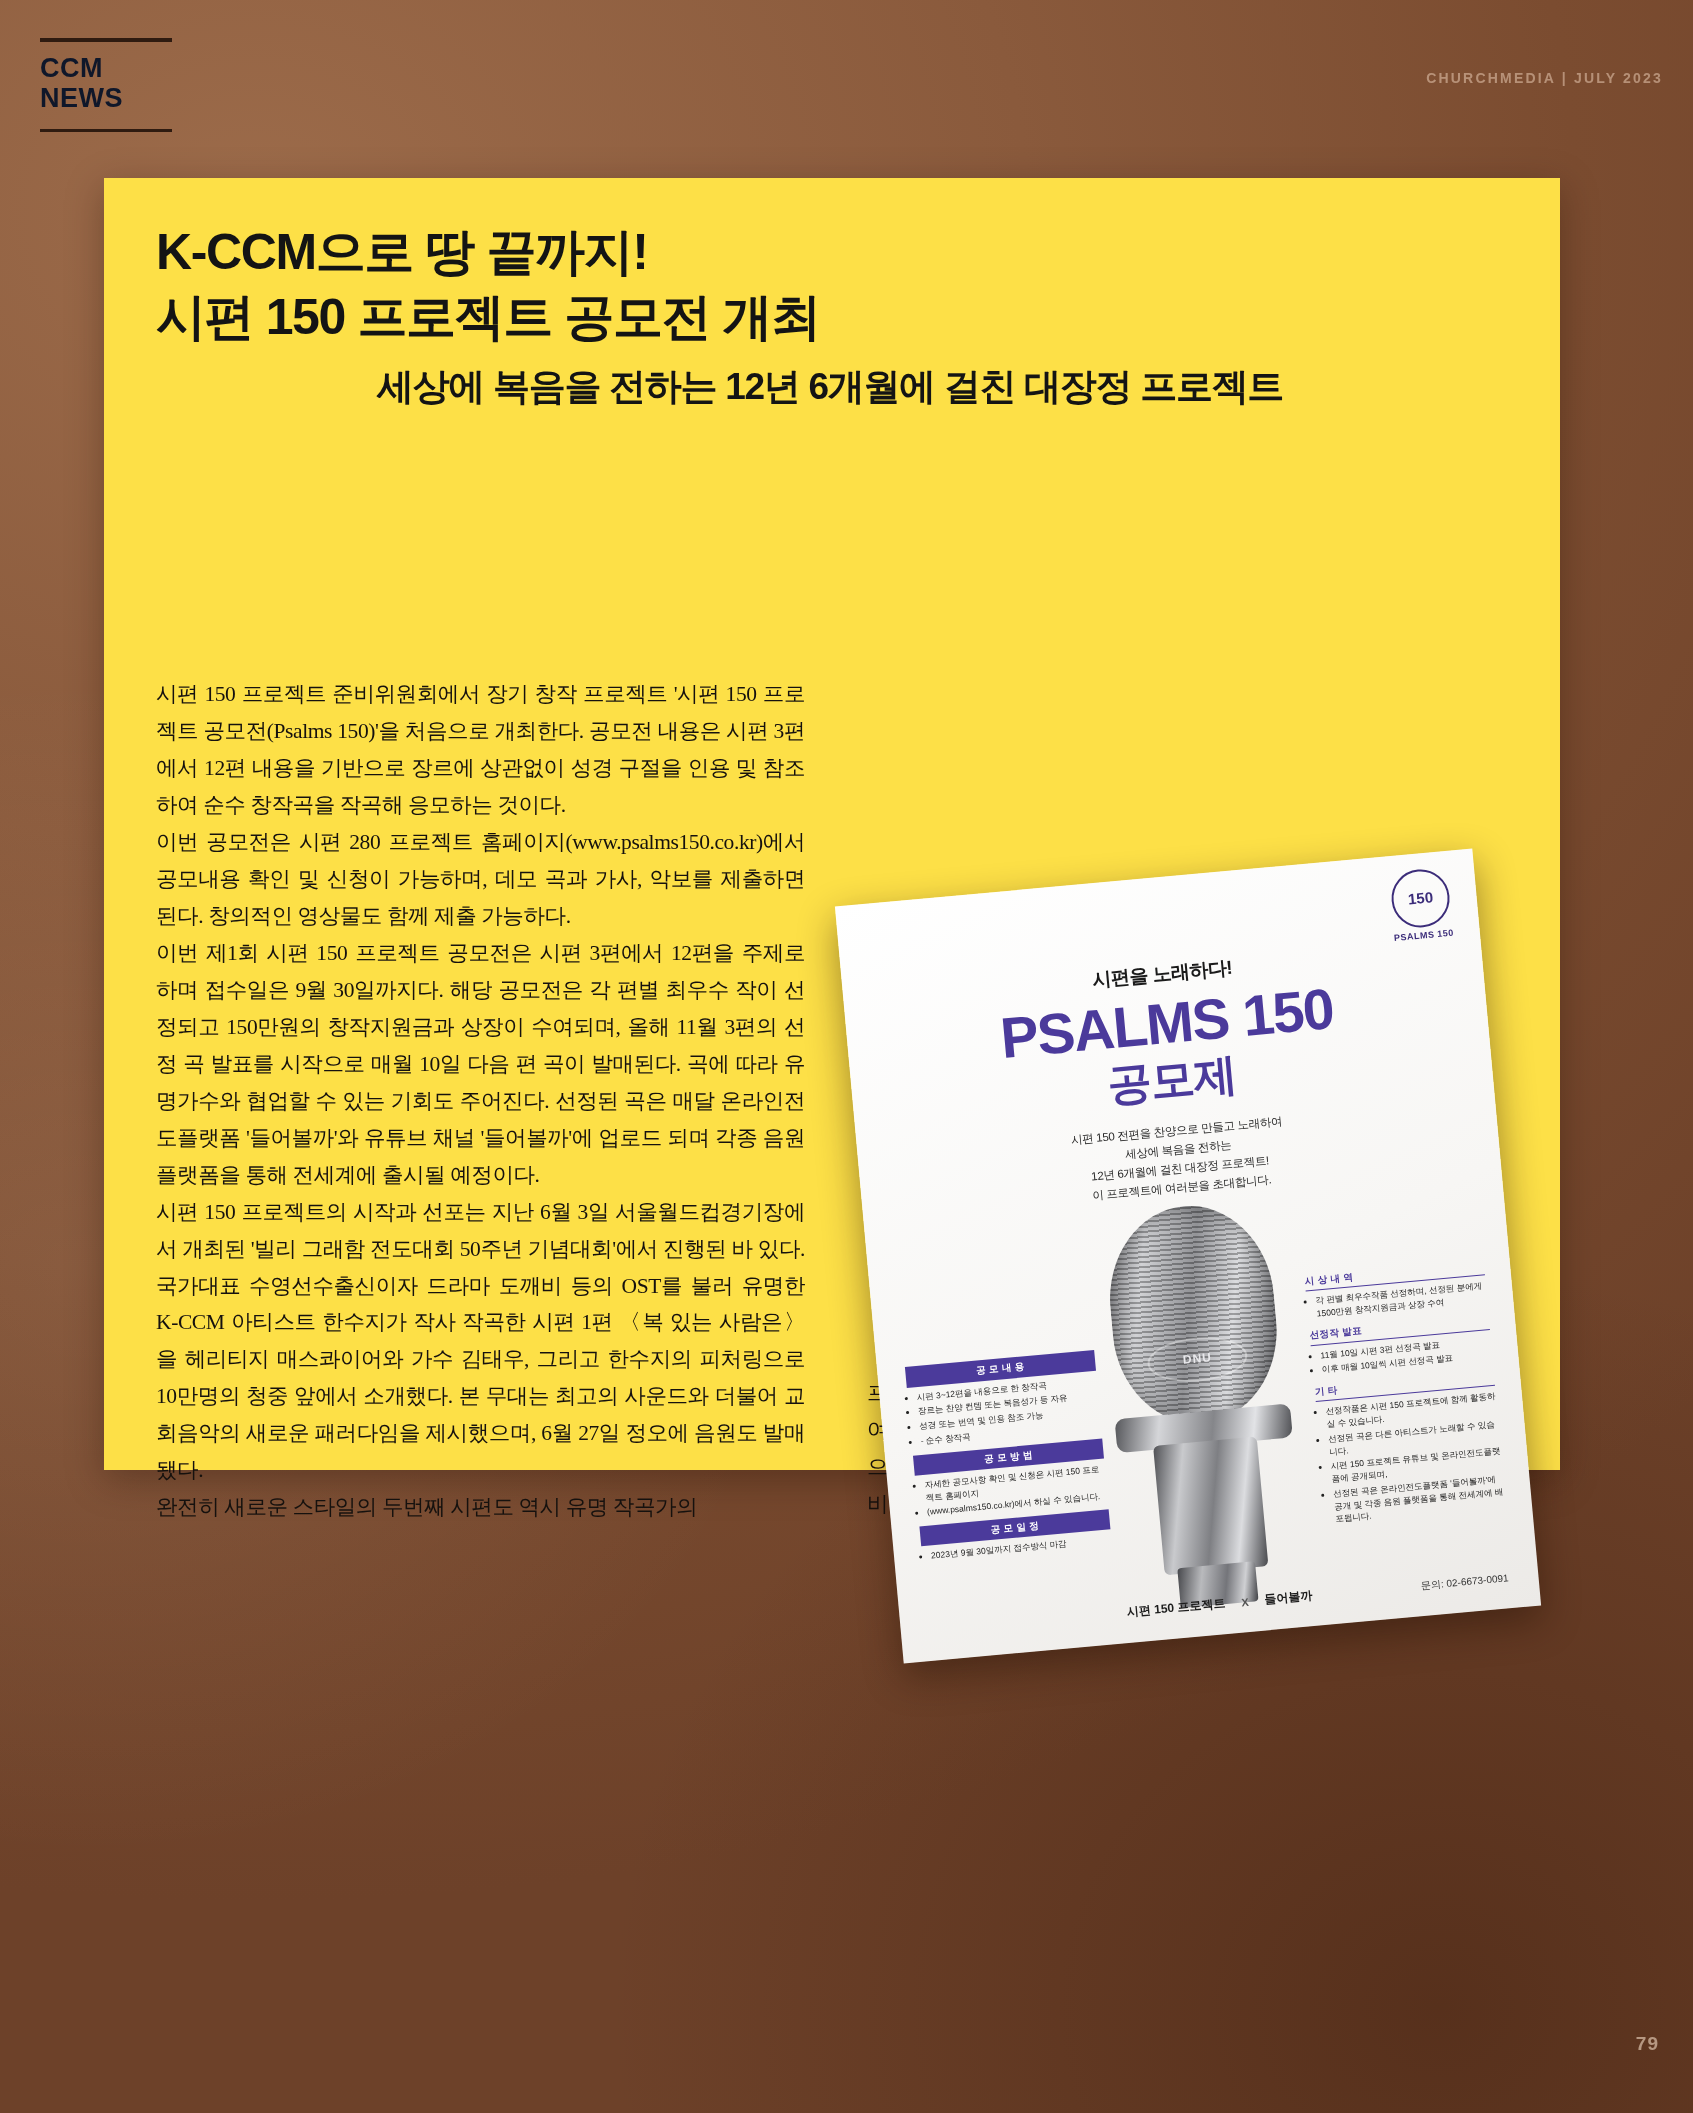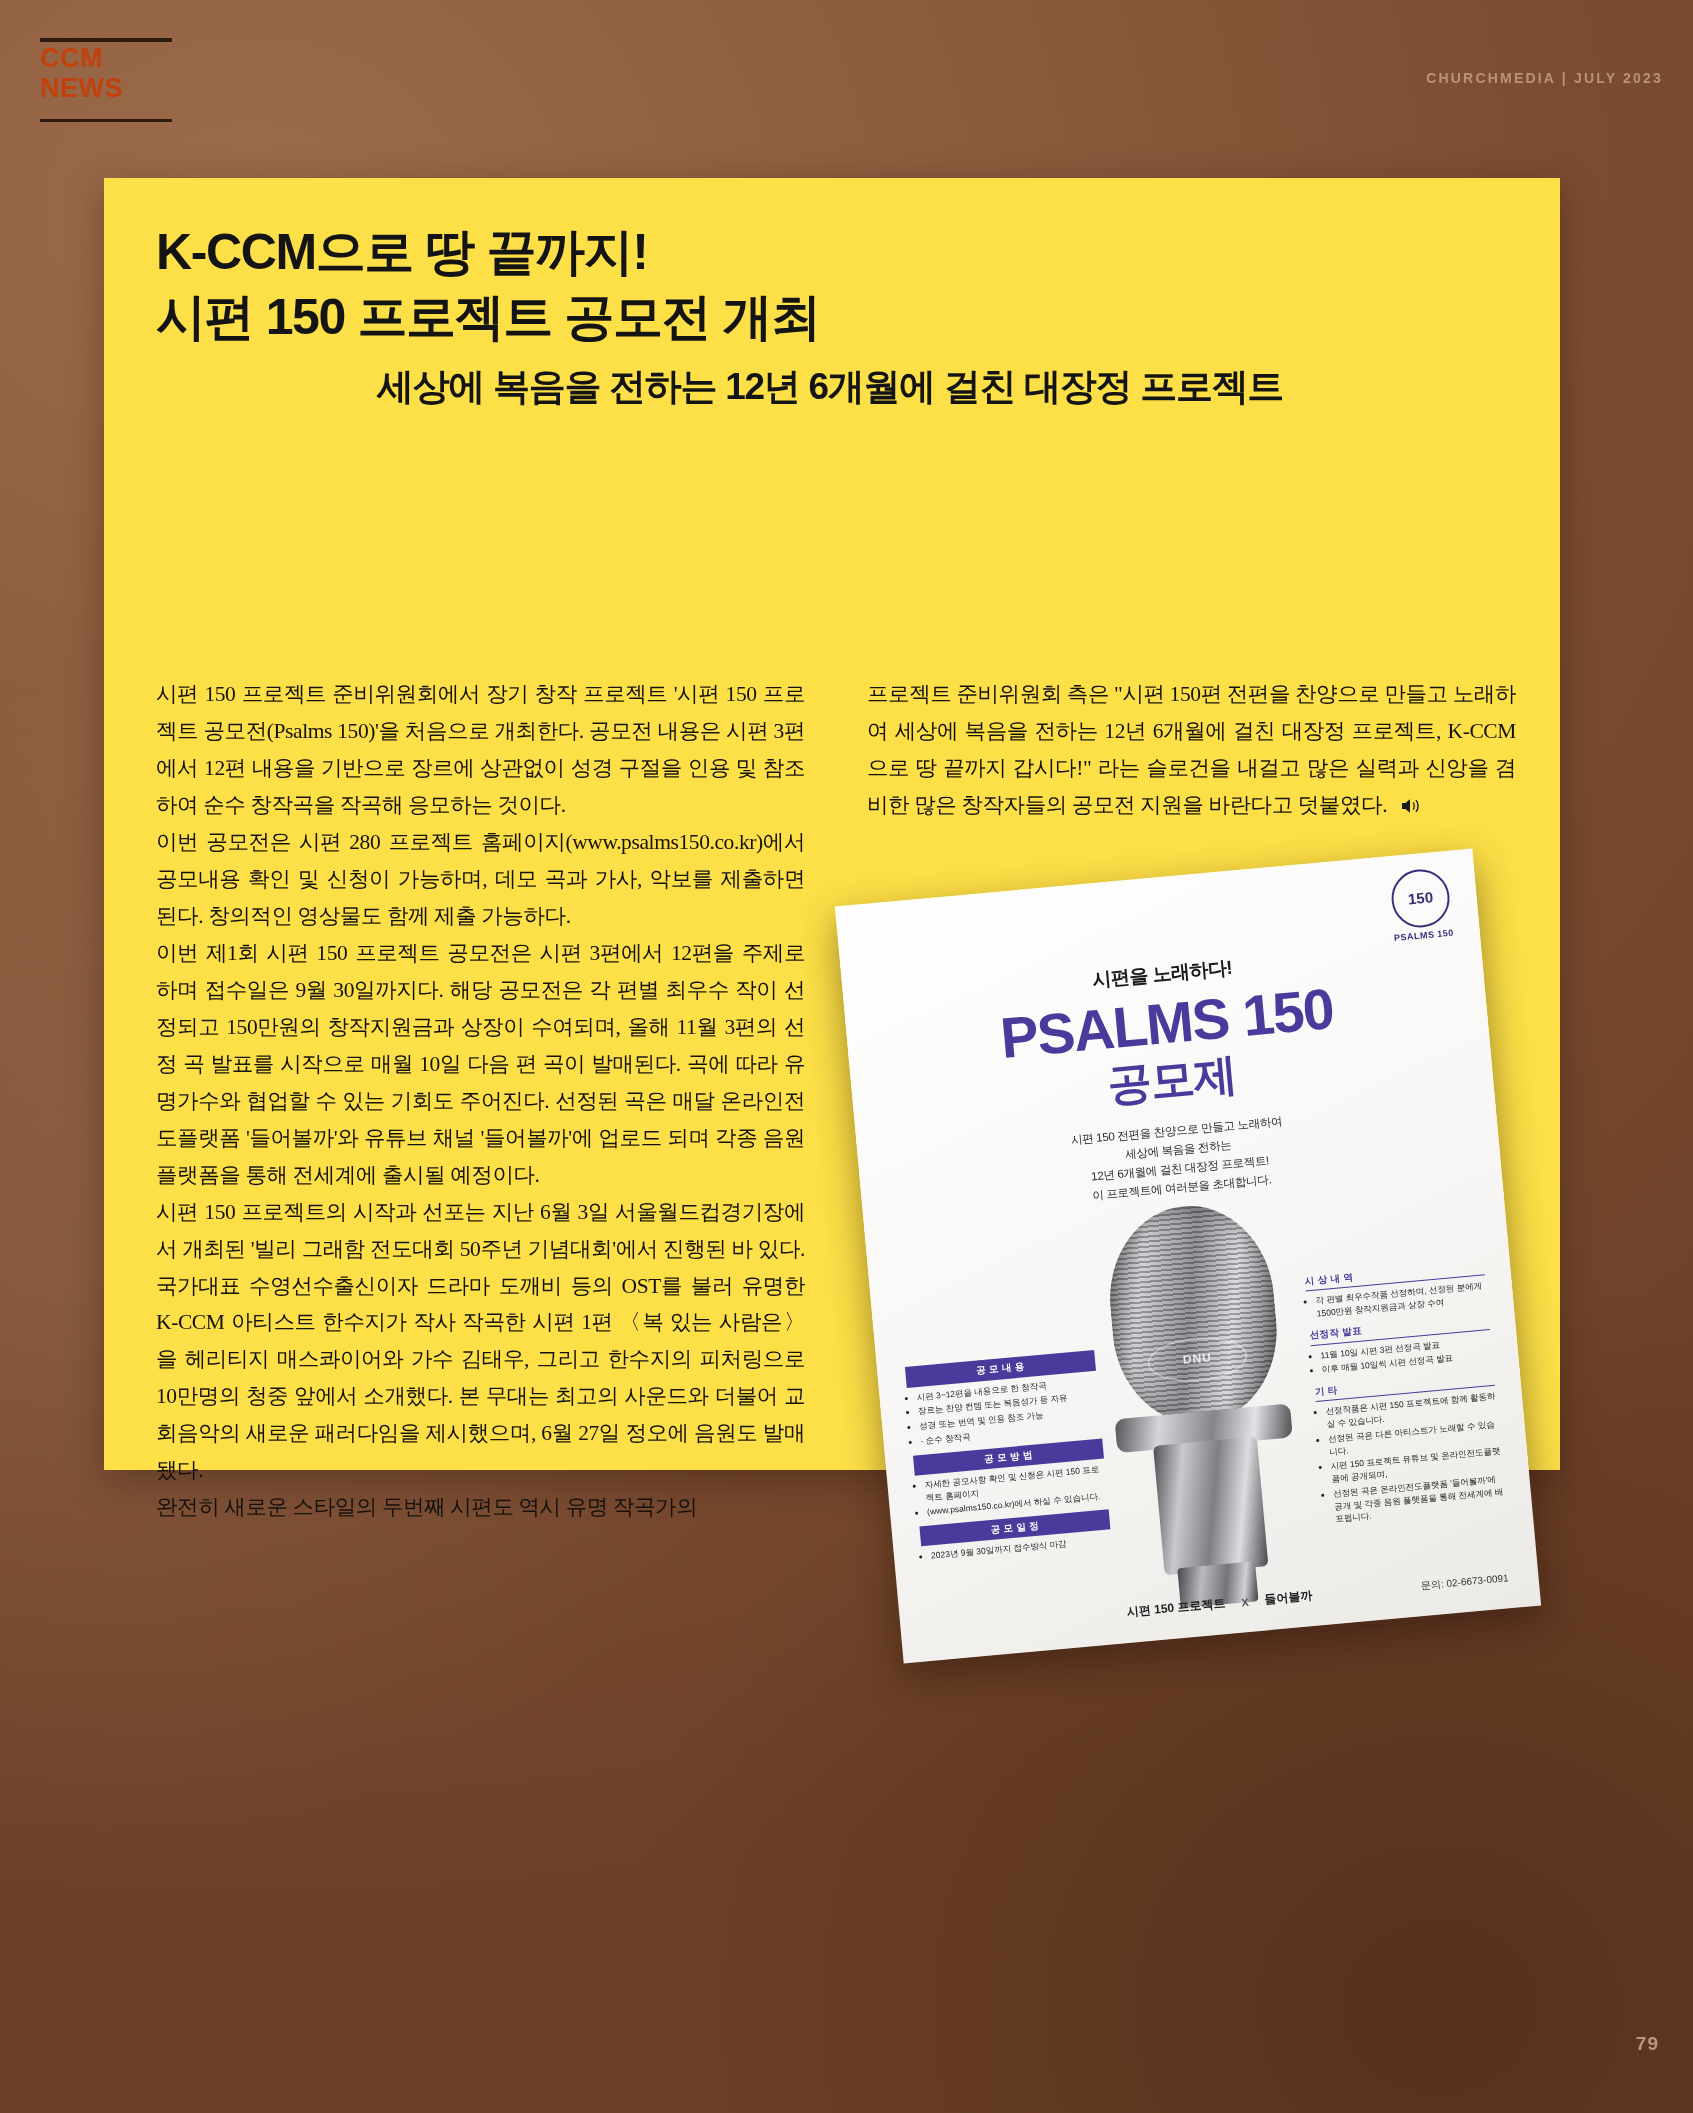--- a/index.html
+++ b/index.html
@@ -49,22 +49,22 @@
     width: 132px;
     height: 3px;
     background: #2f1b10;
     margin-top: 12px;
   }
   .section-mark .lines {
     font-size: 27px;
     font-weight: bold;
     line-height: 1.12;
     letter-spacing: 0.5px;
-    padding: 1px 0 4px 0;
-    color: #c2410c;
+    padding: 11px 0 4px 0;
+    color: #0f172a;
   }
   .running-head {
     position: absolute;
     right: 30px;
     top: 70px;
     font-size: 14px;
     letter-spacing: 2.2px;
     color: rgba(255, 228, 206, 0.45);
     font-weight: bold;
   }
@@ -108,20 +108,21 @@
   .byline b { font-weight: bold; }
 
   
   .columns {
     position: absolute;
     left: 52px;
     top: 498px;
     width: 1360px;
     display: flex;
     gap: 62px;
+    align-items: flex-end;
   }
   .col {
     width: 649px;
   }
   .col p {
     margin: 0;
     font-family: "Liberation Serif", serif;
     font-size: 21.5px;
     line-height: 1.72;
     color: #15110e;

